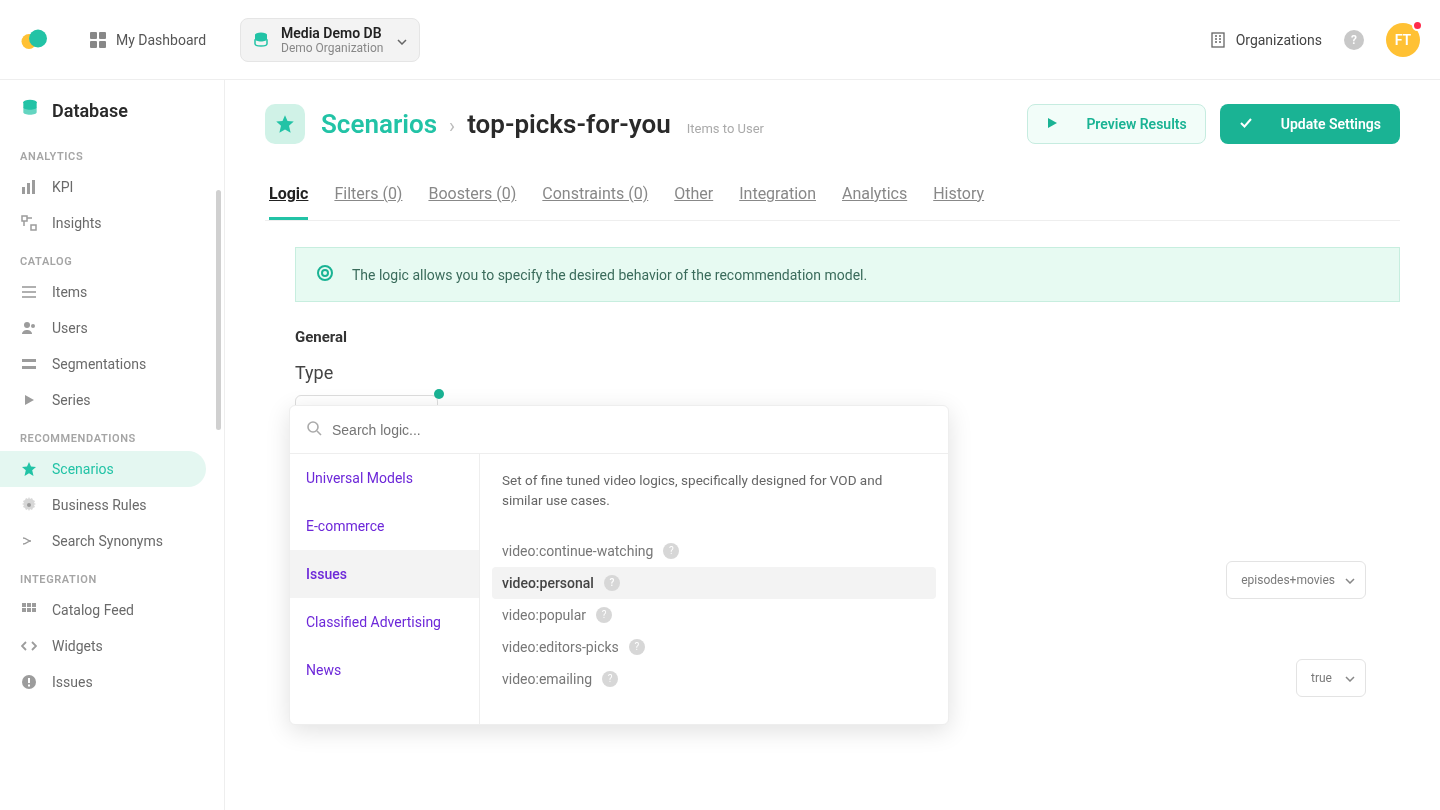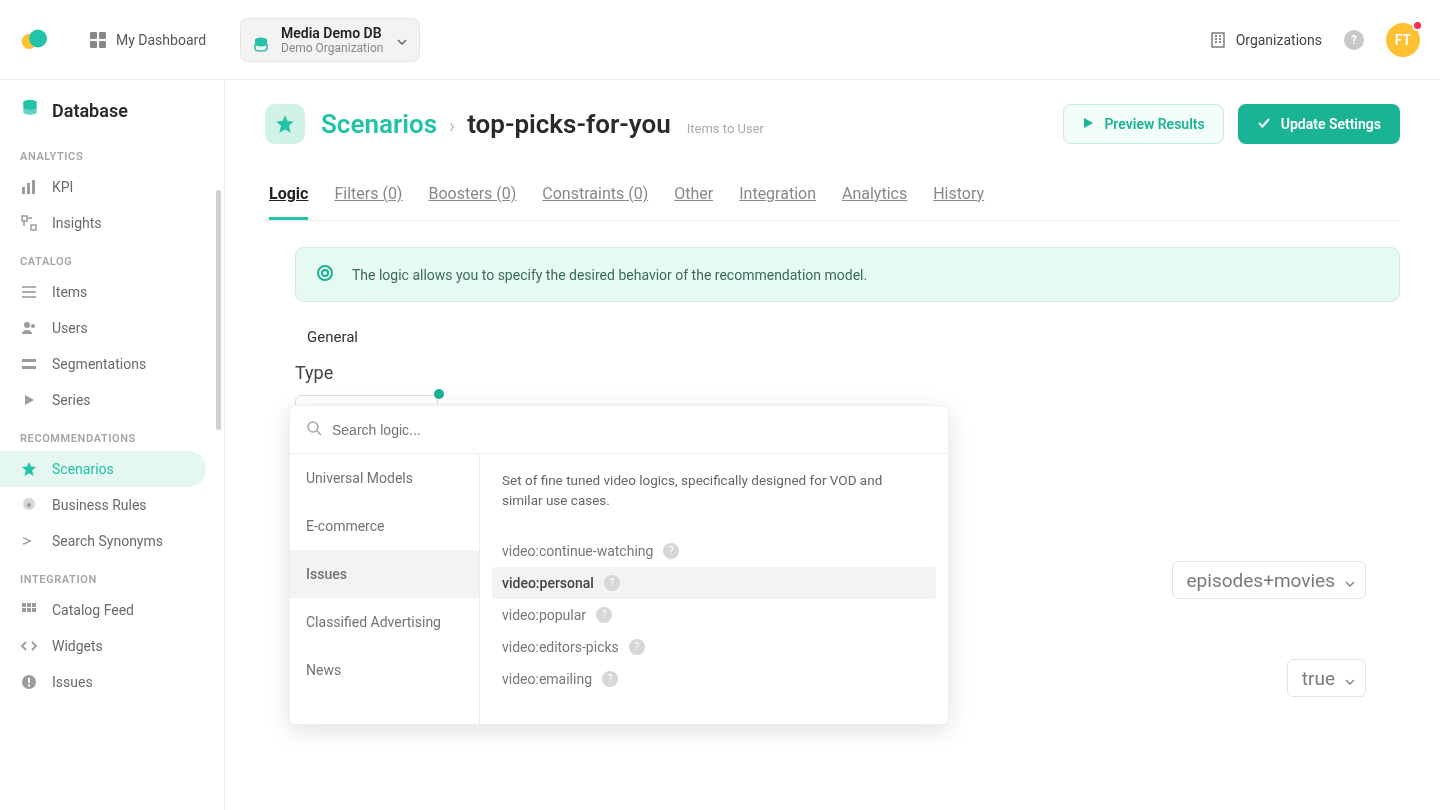--- a/index.html
+++ b/index.html
@@ -5,21 +5,21 @@
 * { box-sizing: border-box; margin: 0; padding: 0; }
 body { font-family: -apple-system, BlinkMacSystemFont, "Segoe UI", Roboto, sans-serif; background: #fff; color: #3a3a3a; font-size: 14px; width: 1440px; height: 810px; overflow: hidden; }
 
 
 .topbar { height: 80px; display: flex; align-items: center; padding: 0 20px; border-bottom: 1px solid #eee; }
 .logo { width: 30px; height: 24px; position: relative; margin-right: 30px; }
 .logo svg { width: 100%; height: 100%; }
 .dash-btn { display: flex; align-items: center; gap: 10px; padding: 8px 10px; border-radius: 6px; color: #555; cursor: pointer; }
 .dash-btn .grid-ic { width: 16px; height: 16px; display: grid; grid-template-columns: 1fr 1fr; grid-template-rows: 1fr 1fr; gap: 2px; }
 .dash-btn .grid-ic span { background: #888; border-radius: 1px; }
-.db-switch { margin-left: 24px; background: #f3f3f3; border: 1px solid #e5e5e5; border-radius: 8px; padding: 6px 36px 6px 10px; display: flex; align-items: flex-end; gap: 10px; position: relative; cursor: pointer; }
+.db-switch { margin-left: 24px; background: #f3f3f3; border: 1px solid #e5e5e5; border-radius: 8px; padding: 6px 36px 6px 10px; display: flex; align-items: center; gap: 10px; position: relative; cursor: pointer; }
 .db-switch .db-ic { width: 20px; height: 20px; display:flex; align-items:center; justify-content:center; color:#22c3a6; }
 .db-switch .caret { position: absolute; right: 12px; top: 50%; transform: translateY(-50%); }
 .db-switch .name { font-weight: 600; color: #222; font-size: 14px; }
 .db-switch .org { font-size: 12px; color: #888; }
 .topbar .spacer { flex: 1; }
 .top-right { display: flex; align-items: center; gap: 22px; }
 .org-link { display: flex; align-items: center; gap: 10px; color: #444; cursor: pointer; }
 .help-ic { width: 20px; height: 20px; border-radius: 50%; background: #c8c8c8; color: #fff; display: flex; align-items: center; justify-content: center; font-size: 12px; font-weight: 600; cursor:pointer; }
 .avatar { width: 34px; height: 34px; border-radius: 50%; background: #ffc134; color: #fff; display: flex; align-items: center; justify-content: center; font-weight: 600; position: relative; }
 .avatar .dot { position: absolute; top: -3px; right: -3px; width: 11px; height: 11px; border-radius: 50%; background: #ff2a4b; border: 2px solid #fff; }
@@ -40,55 +40,55 @@
 
 .main { flex: 1; padding: 24px 40px; overflow: hidden; position:relative;}
 .page-head { display: flex; align-items: center; gap: 16px; }
 .head-ic { width: 40px; height: 40px; border-radius: 10px; background: #d0f2e7; display: flex; align-items: center; justify-content: center; color: #22c3a6; }
 .crumbs { display: flex; align-items: baseline; gap: 12px; }
 .crumbs .root { color: #22c3a6; font-size: 26px; font-weight: 600; }
 .crumbs .sep { color: #bbb; font-size: 20px; }
 .crumbs .leaf { color: #2a2a2a; font-size: 26px; font-weight: 600; }
 .crumbs .hint { color: #aaa; font-size: 13px; margin-left: 4px; }
 .actions { margin-left: auto; display: flex; gap: 14px; }
-.btn { height: 40px; padding: 0 18px; border-radius: 8px; font-weight: 600; display: flex; align-items: center; gap: 10px; cursor: pointer; font-size:14px; border: 1px solid transparent;}
+.btn { height: 40px; padding: 0 18px; border-radius: 8px; font-weight: 600; display: flex; align-items: center; gap: 28px; cursor: pointer; font-size:14px; border: 1px solid transparent;}
 .btn-outline { background: #f2fdf9; color: #1ab394; border-color: #c6ece0; }
 .btn-solid { background: #1ab394; color: #fff; justify-content: flex-end; }
 
 .tabs { display: flex; gap: 26px; border-bottom: 1px solid #eee; margin-top: 26px; padding: 0 4px; }
 .tab { padding: 14px 0; color: #888; cursor: pointer; font-size:16px;text-decoration:underline;}
 .tab.active { color: #222; font-weight: 700; border-bottom: 3px solid #22c3a6; }
 
 .content { padding: 26px 0 0 30px; }
-.info-box { background: #e7faf2; border: 1px solid #c7eedf; border-radius: 9px; padding: 16px 20px; display: flex; align-items: center; gap: 18px; color: #3a6b5b; }
+.info-box { background: #e7faf2; border: 1px solid #c7eedf; border-radius: 0; padding: 16px 20px; display: flex; align-items: center; gap: 18px; color: #3a6b5b; }
 .info-box .ring-ic { color:#1ab394; }
-.section-title { font-weight: 400; color: #333; margin: 26px 12px 16px; font-size:15px;}
+.section-title { font-weight: 700; color: #333; margin: 26px 0 16px; font-size:15px;}
 .field-label { font-size: 18px; color: #444; margin-bottom: 12px; }
 .select-box { border: 1px solid #ddd; border-radius: 6px; height: 40px; padding: 0 36px 0 14px; display: inline-flex; align-items: center; position: relative; color:#555; font-size:14px; cursor:pointer; min-width: 130px;}
 .select-box .caret-up { position: absolute; right: 12px; }
 .type-wrap { position: relative; display: inline-block; }
 .type-wrap .dot-green { position: absolute; top: -6px; right: -6px; width: 10px; height: 10px; border-radius: 50%; background: #1ab394; }
 
 
 .dropdown { position: absolute; left: 289px; top: 405px; width: 660px; background: #fff; border: 1px solid #eee; box-shadow: 0 6px 24px rgba(0,0,0,0.12); border-radius: 6px; z-index: 50; display: flex; flex-direction: column; }
 .dd-search { padding: 14px 16px; display: flex; align-items: center; gap: 10px; border-bottom: 1px solid #eee; }
 .dd-search input { border: none; outline: none; font-size: 14px; flex: 1; color: #0c4a6e; }
 .dd-body { display: flex; min-height: 270px; }
 .dd-cats { width: 190px; border-right: 1px solid #eee; }
-.dd-cat { padding: 16px 16px; color: #737373; cursor: pointer; font-size: 14px; }
+.dd-cat { padding: 16px 16px; color: #6d28d9; cursor: pointer; font-size: 14px; }
 .dd-cat.active { background: #f3f3f3; font-weight: 500; }
 .dd-right { flex: 1; padding: 16px 22px 16px; }
 .dd-desc { color: #666; font-size: 13.5px; line-height: 1.5; margin-bottom: 24px; }
 .dd-opts { display: flex; flex-direction: column; }
 .dd-opt { padding: 8px 10px; margin: 0 -10px; display: flex; align-items: center; gap: 10px; color: #777; cursor: pointer; border-radius:4px;}
 .dd-opt.sel { background: #f3f3f3; color: #444; font-weight: 500; }
 .qmark { width: 16px; height: 16px; border-radius: 50%; background: #d7d7d7; color: #fff; font-size: 10px; display: flex; align-items: center; justify-content: center; }
 
 
-.faux-select { position:absolute; border:1px solid #e3e3e3; border-radius:6px; height:38px; display:flex; align-items:center; padding:0 30px 0 14px; color:#7a7a7a; font-size:19px; background:#fff;}
+.faux-select { position:absolute; border:1px solid #e3e3e3; border-radius:6px; height:38px; display:flex; align-items:center; padding:0 30px 0 14px; color:#7a7a7a; font-size:12px; background:#fff;}
 .faux-select .caret-d{ position:absolute; right:10px;}
 .build-ic svg { display:block;}
 </style>
 </head>
 <body>
 
 <div class="topbar">
   <div class="logo">
     <svg viewBox="0 0 40 28">
         <circle cx="12" cy="16" r="10" fill="#ffc134"></circle>

